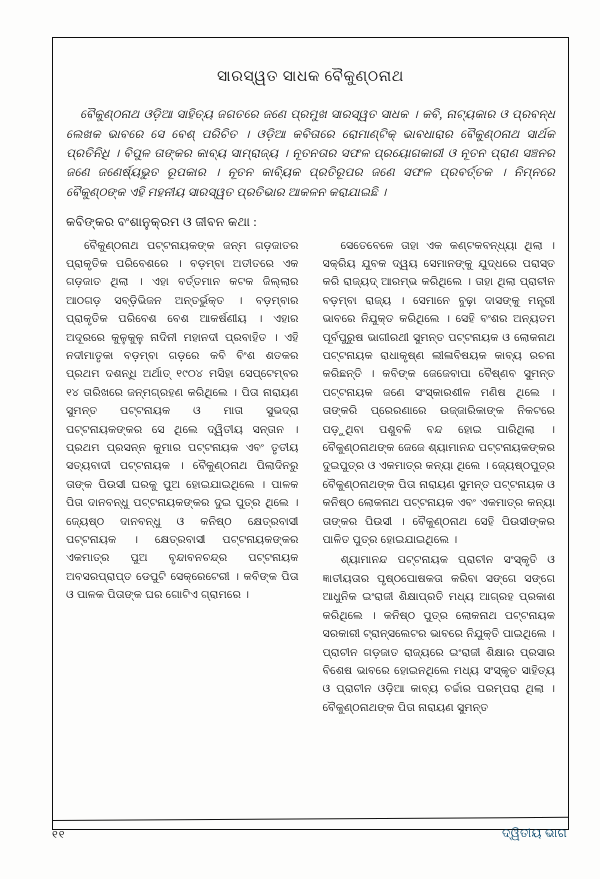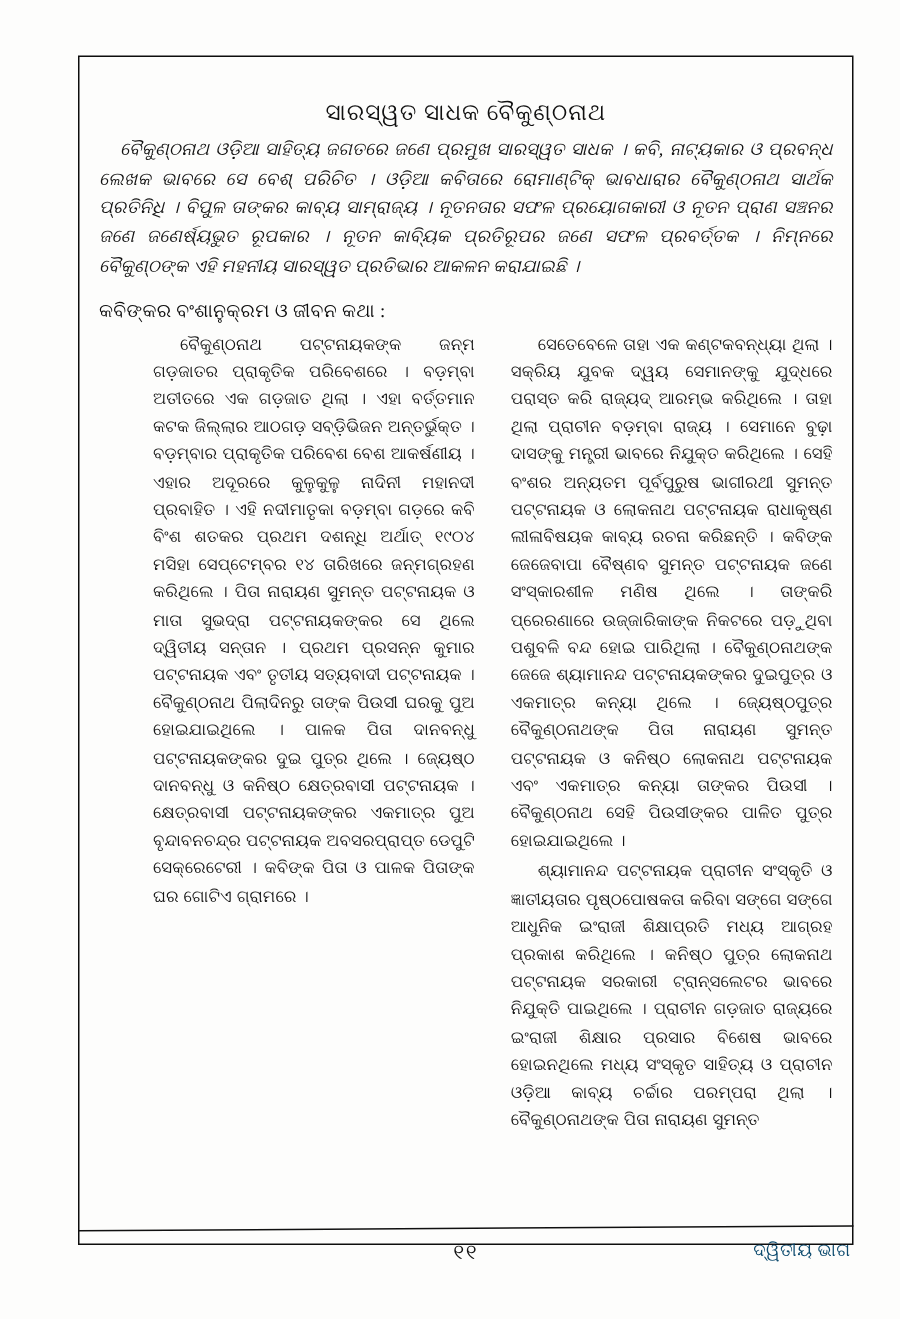--- a/index.html
+++ b/index.html
@@ -35,21 +35,21 @@
     width: 489px;
     height: 760px;
   }
 
   .doc-title {
     text-align: center;
     font-size: 15.5px;
     line-height: 1.3;
     letter-spacing: 0.6px;
     color: #101010;
-    margin: 8px 0 4px 0;
+    margin: 8px 0 19px 0;
     font-weight: 400;
   }
 
   
   .intro-para {
     font-size: 12px;
     line-height: 1.62;
     text-align: justify;
     text-justify: inter-word;
     color: #121212;
@@ -66,21 +66,20 @@
     margin: 2px 0 4px 0;
     font-weight: 400;
     letter-spacing: 0.2px;
   }
 
   
   .columns {
     display: flex;
     gap: 24px;
     align-items: flex-start;
-    margin-left: 36px;
   }
   .col {
     flex: 1 1 0;
     min-width: 0;
   }
   .body-para {
     font-size: 11.1px;
     line-height: 1.66;
     text-align: justify;
     text-justify: inter-word;
@@ -107,22 +106,22 @@
     height: 0;
     border-top: 1.5px solid #101010;
     transform: rotate(-0.35deg);
     transform-origin: left center;
   }
   #page-number {
     position: absolute;
     left: 0;
     top: 8px;
     width: 517px;
-    text-align: center;
-    font-size: 14px;
+    text-align: left;
+    font-size: 11px;
     color: #111111;
     letter-spacing: 1px;
   }
   #part-label {
     position: absolute;
     right: 2px;
     top: 6px;
     font-size: 12px;
     color: #0c4a6e;
     letter-spacing: 0.3px;

